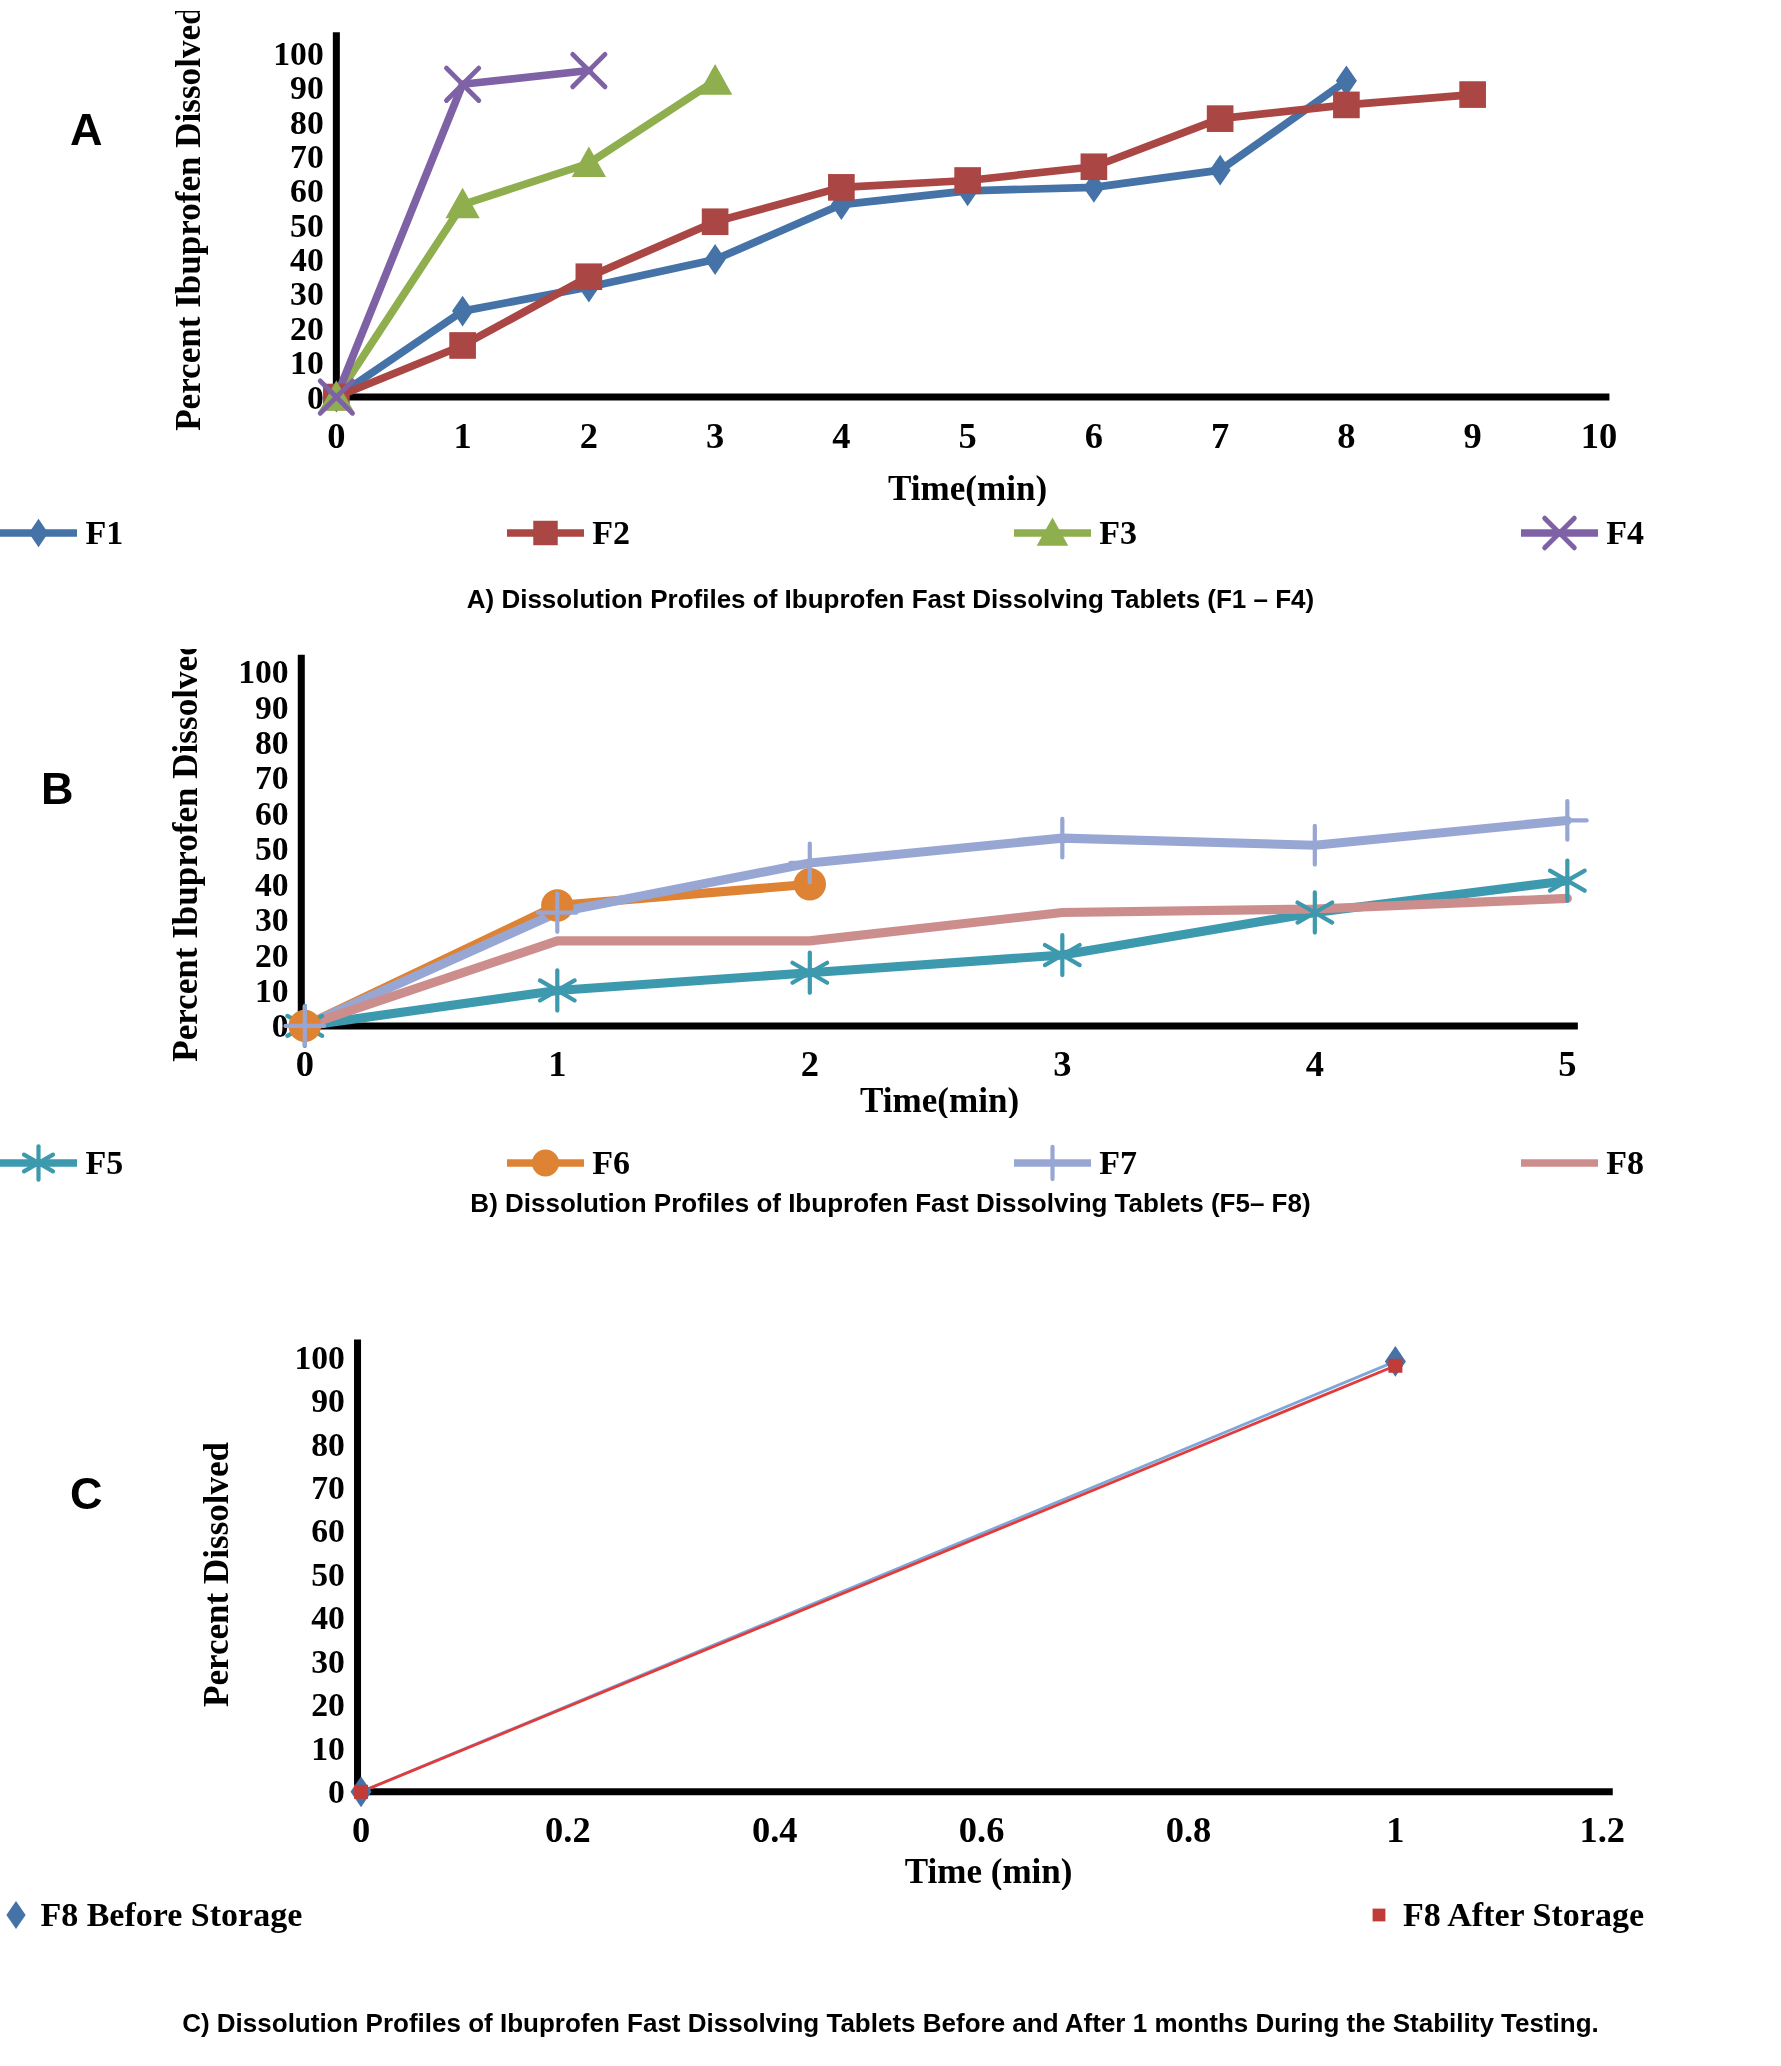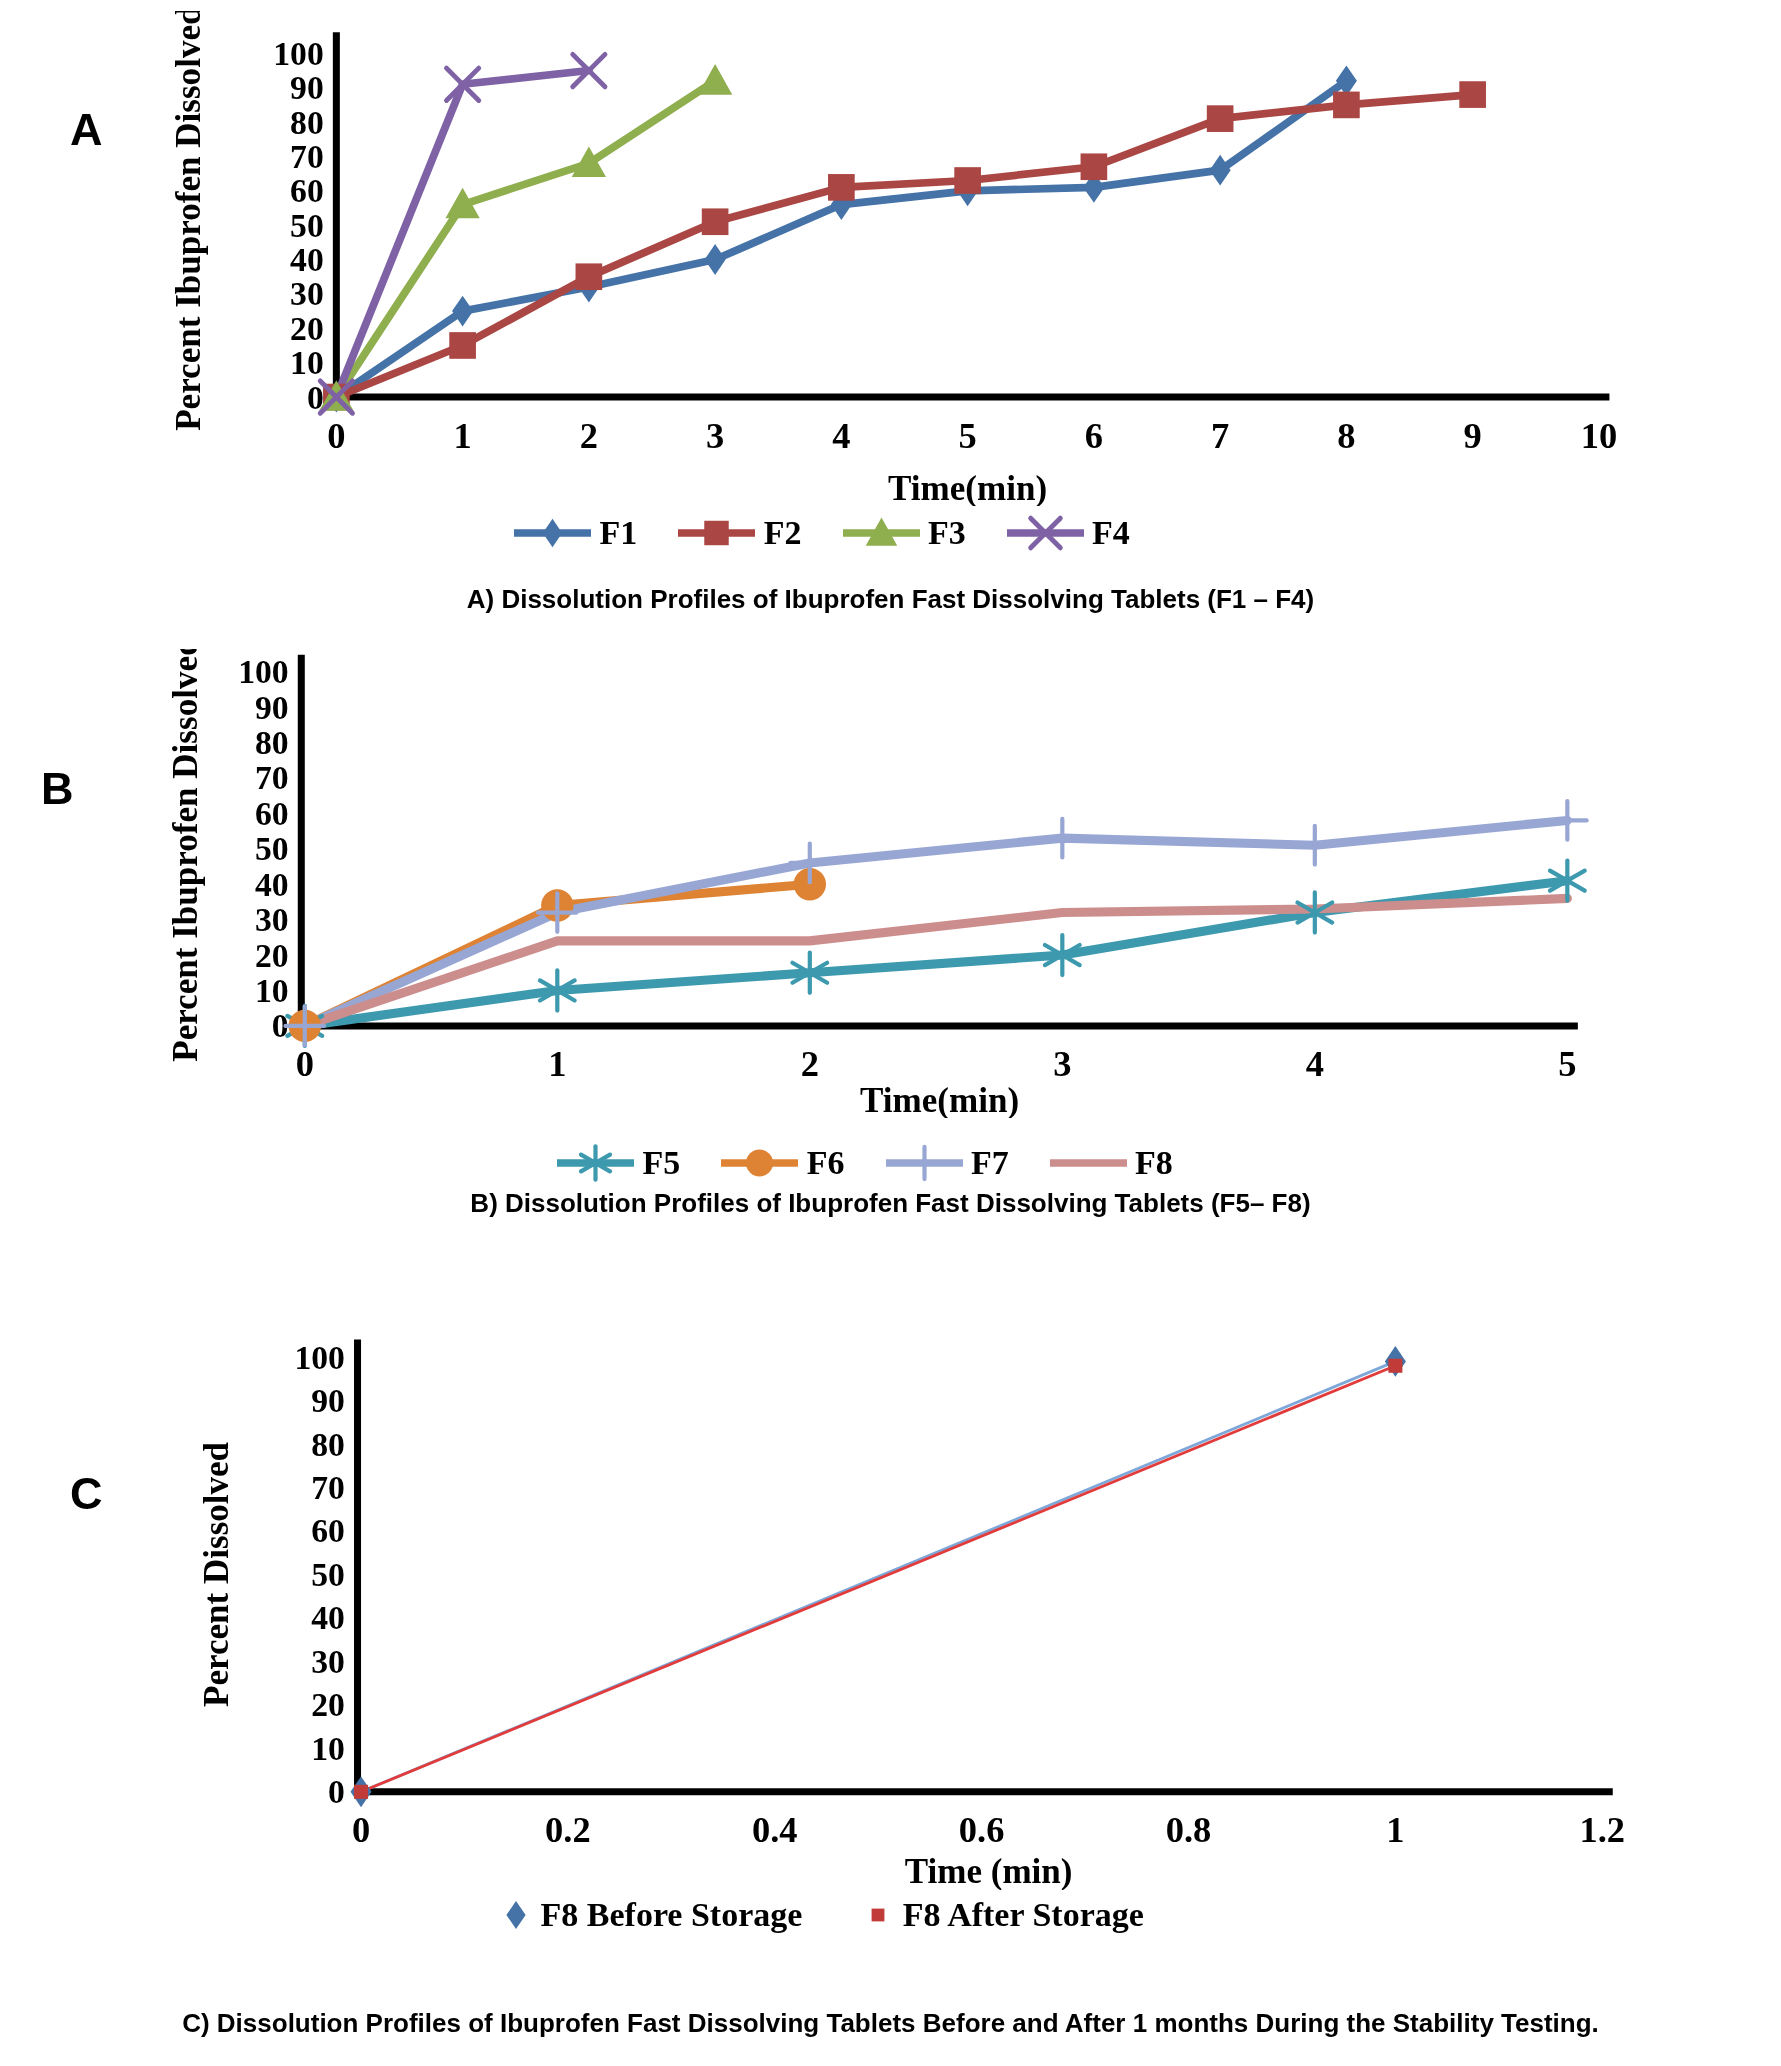--- a/index.html
+++ b/index.html
@@ -3,21 +3,21 @@
 <meta charset="utf-8">
 <style>
   html,body{margin:0;padding:0;background:#ffffff;}
   .page{position:relative;width:1781px;height:2066px;background:#ffffff;overflow:hidden;
         font-family:"Liberation Sans",sans-serif;}
   .panel-letter{position:absolute;font-family:"Liberation Sans",sans-serif;font-weight:700;
         font-size:45px;color:#000;letter-spacing:0.7px;}
   .chart-svg{position:absolute;}
   svg text{fill:#000;}
   .tickfont{font-family:"Liberation Serif","DejaVu Serif",serif;font-weight:700;}
-  .legend-row{position:absolute;left:0;width:1644px;display:flex;justify-content:center;
+  .legend-row{position:absolute;left:0;width:1644px;display:flex;justify-content:space-between;
         align-items:center;gap:41px;}
   .legend-item{display:flex;align-items:center;gap:8.4px;}
   .legend-label{font-family:"Liberation Serif","DejaVu Serif",serif;font-weight:700;
         font-size:34px;color:#000;line-height:1;}
   .caption{position:absolute;left:0;width:1781px;text-align:center;
         font-family:"Liberation Sans",sans-serif;font-weight:700;font-size:26px;color:#000;}
 </style>
 </head>
 <body>
 
@@ -262,21 +262,21 @@
       </g>
       <g>
         <line x1="1617.5" y1="279.45" x2="1672.5" y2="279.45" stroke="#98A6D4" stroke-width="6" stroke-linecap="round"></line>
         <line x1="1645" y1="251.95" x2="1645" y2="306.95" stroke="#98A6D4" stroke-width="6" stroke-linecap="round"></line>
       </g>
       <g>
         <line x1="1977.5" y1="244.10000000000002" x2="2032.5" y2="244.10000000000002" stroke="#98A6D4" stroke-width="6" stroke-linecap="round"></line>
         <line x1="2005" y1="216.60000000000002" x2="2005" y2="271.6" stroke="#98A6D4" stroke-width="6" stroke-linecap="round"></line>
       </g>
     </svg>
-  <div id="legend-1" class="legend-row" style="top:1142px;padding-left:43px;">
+  <div id="legend-1" class="legend-row" style="top:1142px;">
       <div class="legend-item">
         <svg width="77" height="42" viewBox="0 0 110 60">
           <line x1="2" y1="30" x2="108" y2="30" stroke="#3D99AE" stroke-width="11" stroke-linecap="round"></line>
           <g>
             <line x1="55" y1="53.92" x2="55" y2="6.079999999999998" stroke="#3D99AE" stroke-width="6" stroke-linecap="round"></line>
             <line x1="34.284672341476224" y1="41.96" x2="75.71532765852378" y2="18.04" stroke="#3D99AE" stroke-width="6" stroke-linecap="round"></line>
             <line x1="75.71532765852378" y1="41.96" x2="34.284672341476224" y2="18.04" stroke="#3D99AE" stroke-width="6" stroke-linecap="round"></line>
           </g>
         </svg>
         <span class="legend-label">F5</span>

